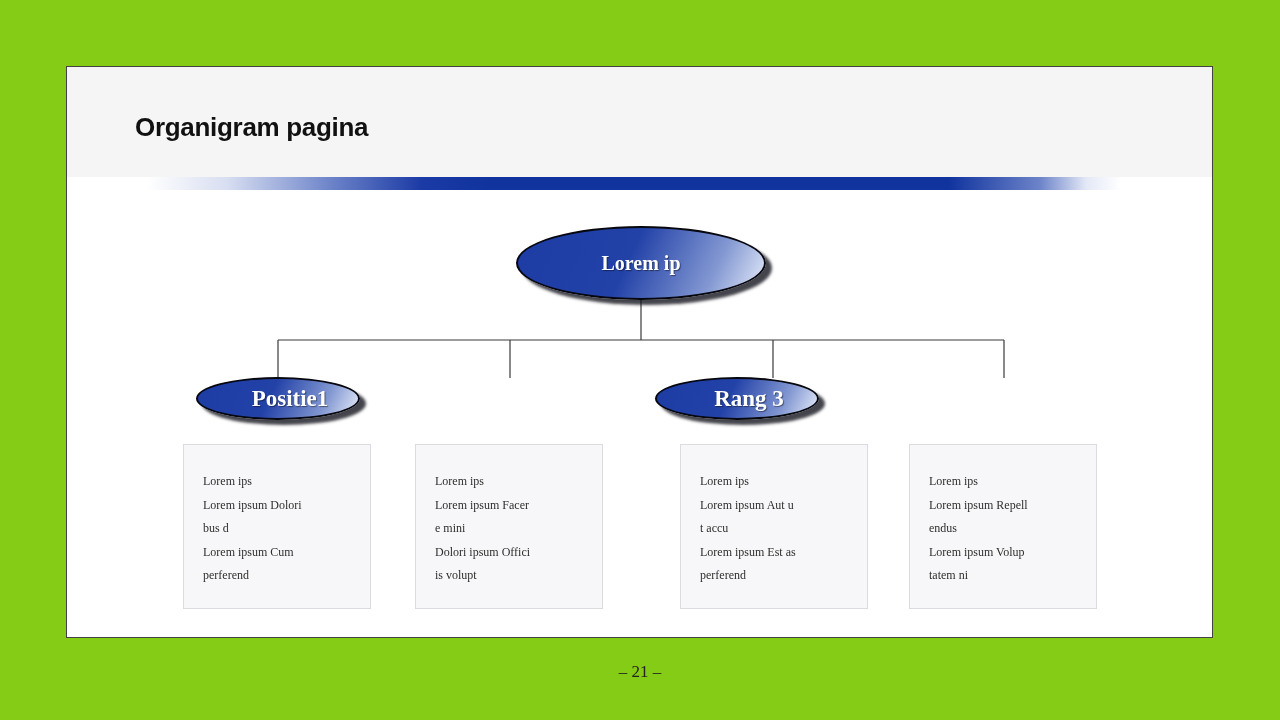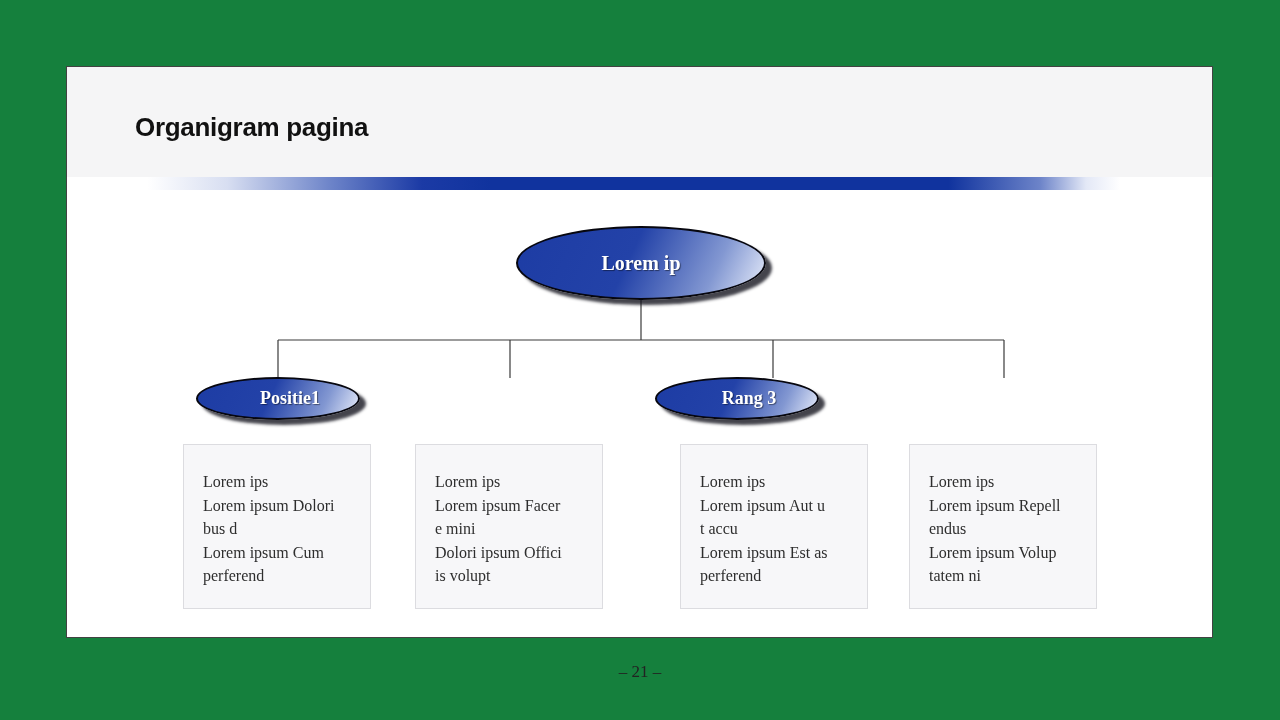--- a/index.html
+++ b/index.html
@@ -5,21 +5,21 @@
   html, body {
     margin: 0;
     padding: 0;
     background: #ffffff;
     font-family: "Liberation Sans", sans-serif;
   }
   .stage {
     position: relative;
     width: 1280px;
     height: 720px;
-    background: #15803d;
+    background: #84cc16;
     overflow: hidden;
   }
   .slide-frame {
     position: absolute;
     left: 66px;
     top: 66px;
     width: 1145px;
     height: 570px;
     background: #ffffff;
     border: 1px solid #424242;
@@ -99,21 +99,21 @@
     top: 36px;
     width: 250px;
     height: 74px;
   }
   .node-root .node-label { font-size: 20px; }
   .node-child {
     top: 187px;
     width: 164px;
     height: 43px;
   }
-  .node-child .node-label { font-size: 18px; margin-left: 24px; }
+  .node-child .node-label { font-size: 23px; margin-left: 24px; }
   .node-c0 { left: 129px; }
   .node-c1 { left: 361px; }
   .node-c2 { left: 588px; }
   .node-c3 { left: 855px; }
 
   .detail-box {
     position: absolute;
     top: 254px;
     width: 188px;
     height: 165px;
@@ -122,21 +122,21 @@
     box-sizing: border-box;
     padding: 25px 12px 0 19px;
     cursor: default;
   }
   .box-0 { left: 116px; }
   .box-1 { left: 348px; }
   .box-2 { left: 613px; }
   .box-3 { left: 842px; }
   .detail-line {
     font-family: "Liberation Serif", serif;
-    font-size: 16px;
+    font-size: 12px;
     line-height: 23.5px;
     color: #2e2e2e;
     white-space: nowrap;
   }
   .page-number {
     position: absolute;
     left: 0;
     top: 662px;
     width: 100%;
     text-align: center;

